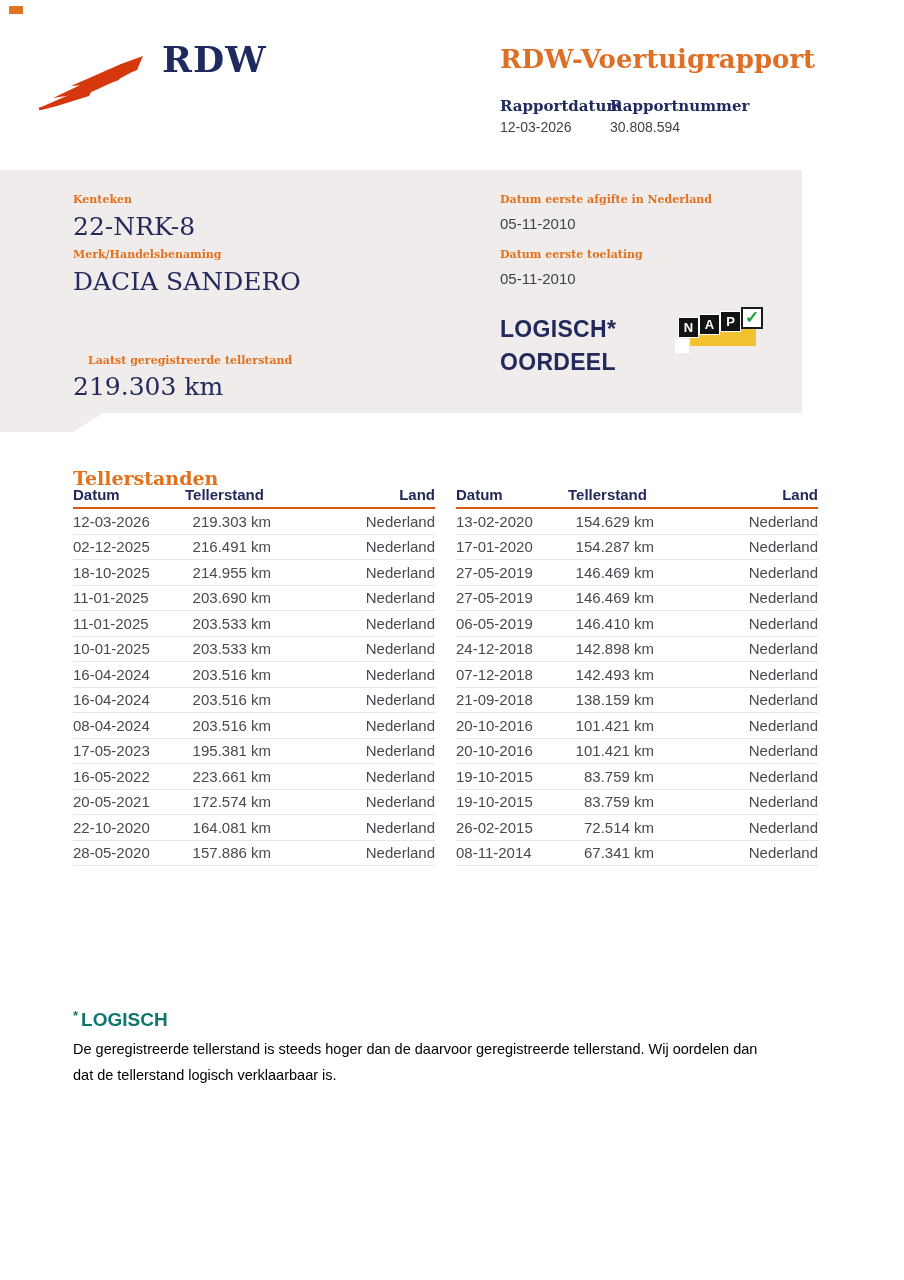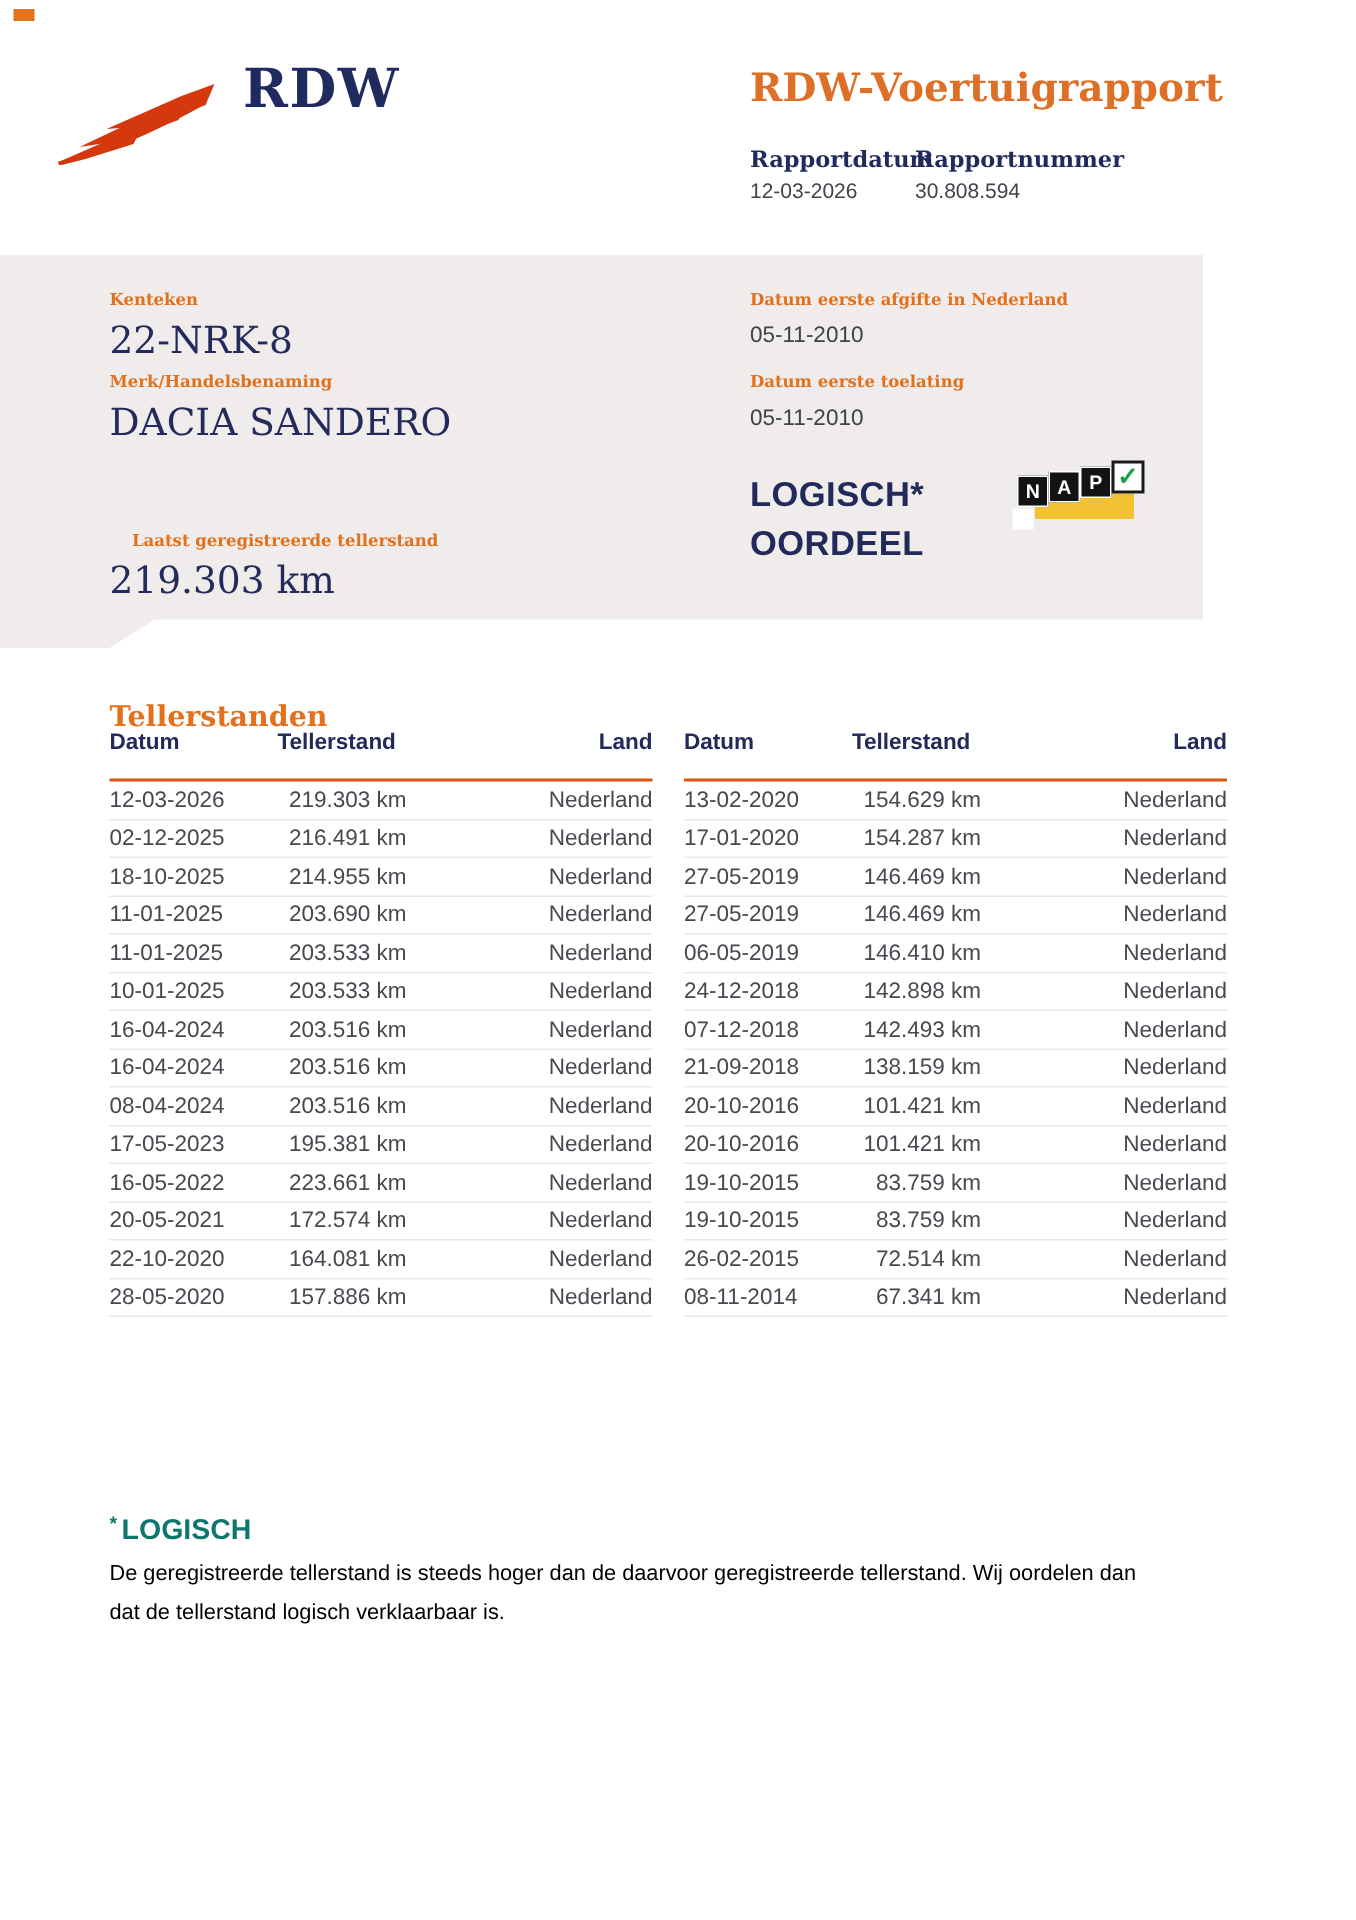--- a/index.html
+++ b/index.html
@@ -54,21 +54,21 @@
             border:2px solid #1a1a1a;color:#18a23c;font-weight:bold;font-size:17px;
             text-align:center;line-height:18px;}
 
   
   .section-title{left:73px;top:467px;font-family:"DejaVu Serif",serif;font-weight:bold;
                  font-size:19px;color:#e2711d;}
   .mtable{width:362px;top:486px;}
   .mtable.left{left:73px;}
   .mtable.right{left:456px;}
   .thead{display:grid;grid-template-columns:112px 86px 1fr;border-bottom:2px solid #d9560f;
-         padding-bottom:16px;font-weight:bold;font-size:15px;color:#23295a;}
+         padding-bottom:4px;font-weight:bold;font-size:15px;color:#23295a;}
   .thead .h1{text-align:left;white-space:nowrap;}
   .thead .h2{text-align:right;}
   .trow{display:grid;grid-template-columns:112px 86px 1fr;height:24.5px;align-items:center;
         font-size:15px;color:#46494f;border-bottom:1px solid #e7e7e7;}
   .trow .c1{text-align:right;white-space:nowrap;}
   .trow .c2{text-align:right;}
 
   
   .fn-title{left:73px;top:1008px;font-weight:bold;font-size:19px;color:#0f766e;}
   .fn-title .ast{font-size:13px;vertical-align:6px;font-weight:bold;margin-right:3px;}

